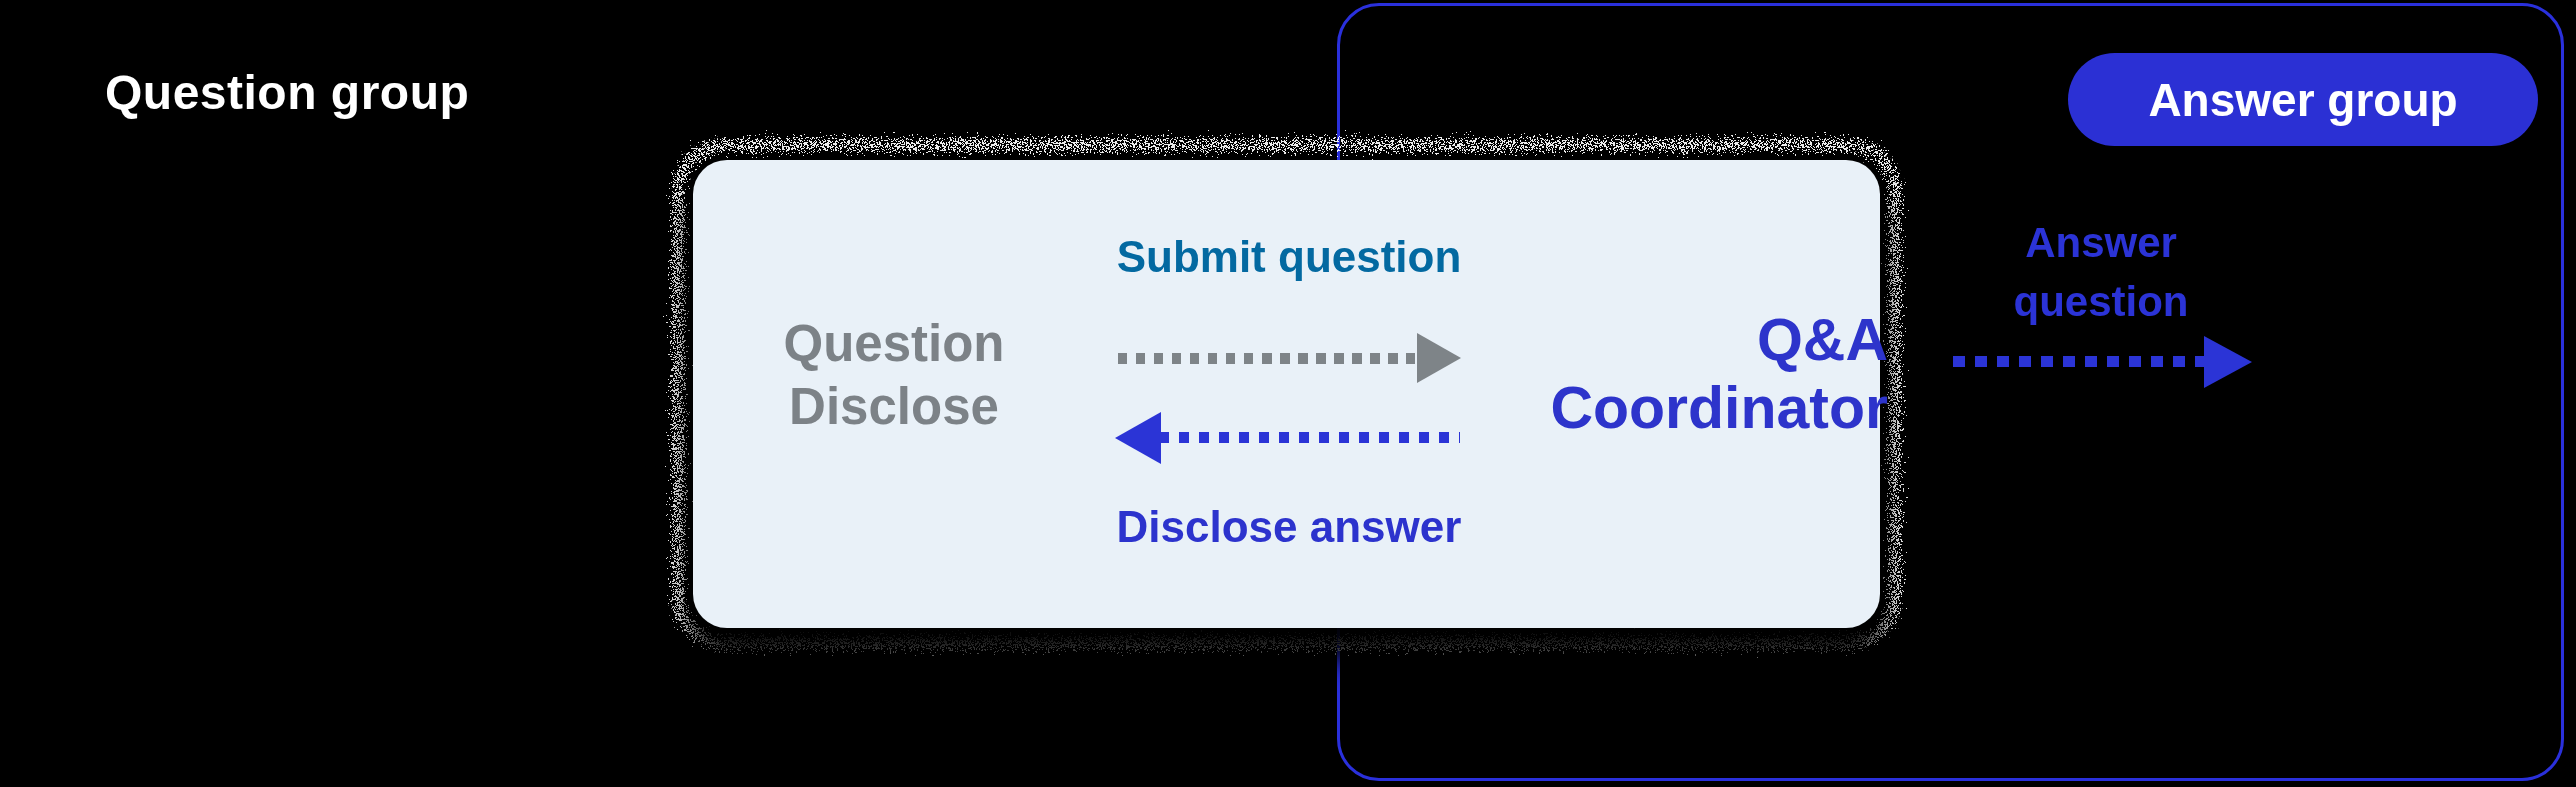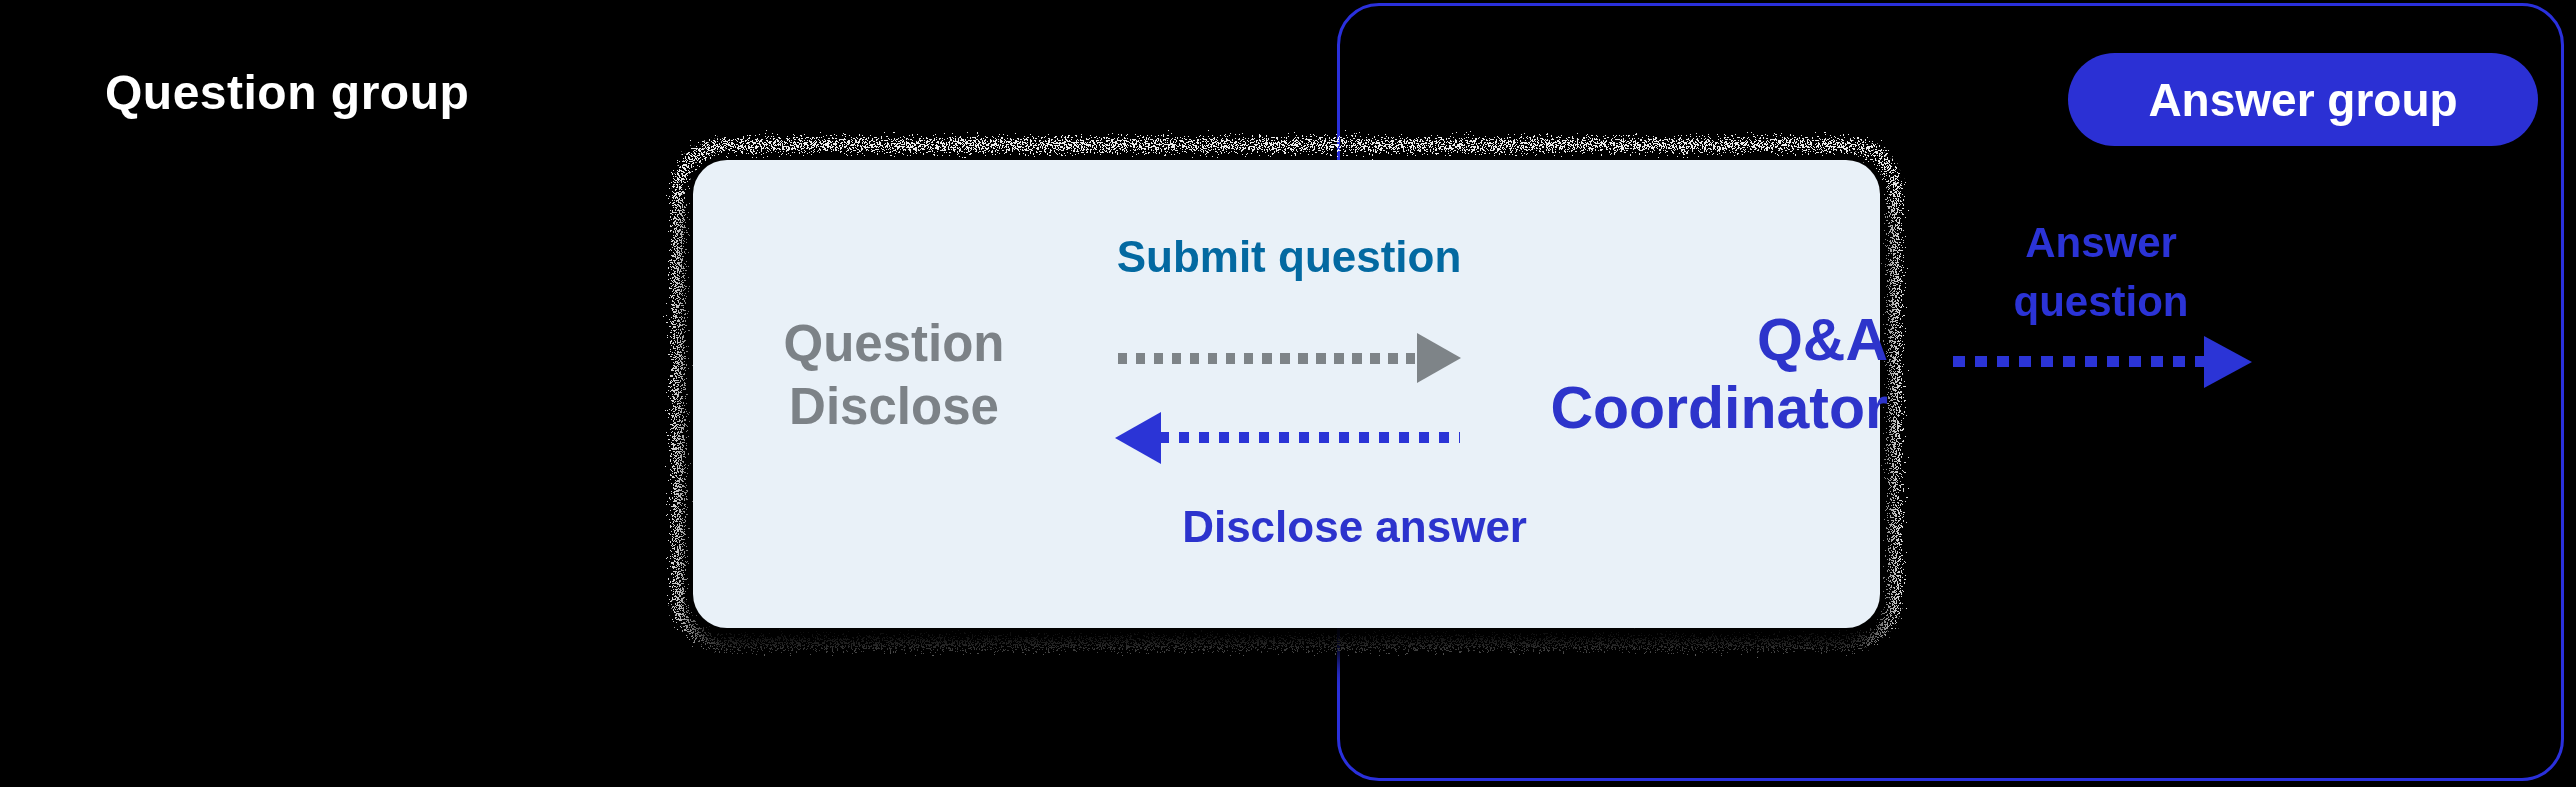--- a/index.html
+++ b/index.html
@@ -117,21 +117,21 @@
     color: #2d34cb;
     font-size: 59px;
     line-height: 68px;
     font-weight: 700;
   }
   .disclose-answer-label {
     position: absolute;
     left: 1051px;
     top: 502px;
     width: 476px;
-    text-align: right;
+    text-align: center;
     color: #2c33cd;
     font-size: 44px;
     font-weight: 700;
     white-space: nowrap;
   }
   .assign-question-label {
     position: absolute;
     left: 1929px;
     top: 213px;
     width: 344px;

